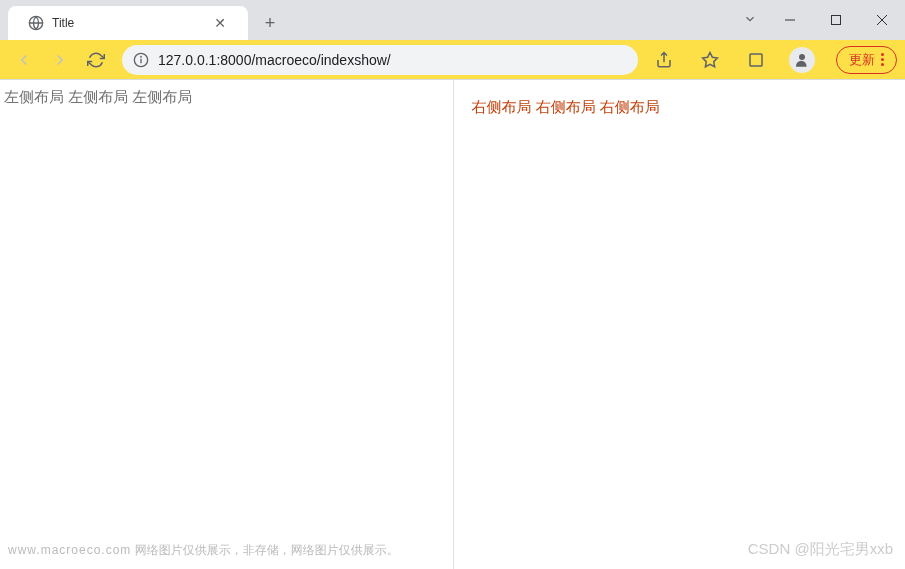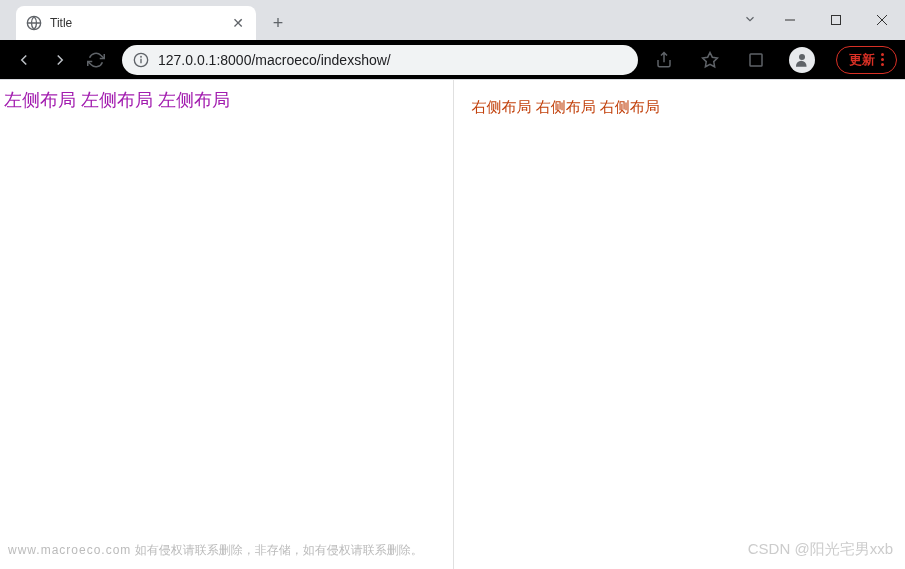--- a/index.html
+++ b/index.html
@@ -22,22 +22,22 @@
       align-items: flex-end;
       position: relative;
     }
     .tab {
       height: 34px;
       width: 240px;
       background: #fff;
       border-radius: 8px 8px 0 0;
       display: flex;
       align-items: center;
-      padding: 0 10px;
-      margin-left: 16px;
+      padding: 0 20px;
+      margin-left: 8px;
       position: relative;
     }
     .tab-favicon {
       width: 16px;
       height: 16px;
       margin-right: 8px;
       display: flex;
       align-items: center;
       justify-content: center;
     }
@@ -94,21 +94,21 @@
       width: 12px;
       height: 12px;
     }
     .win-chevron {
       font-size: 14px;
       color: #5f6368;
       margin-right: 10px;
     }
     .toolbar {
       height: 40px;
-      background: #000000;
+      background: #fde047;
       display: flex;
       align-items: center;
       padding: 0 8px;
       border-bottom: 1px solid #dadce0;
       gap: 4px;
     }
     .nav-btn {
       width: 32px;
       height: 32px;
       display: flex;
@@ -150,21 +150,20 @@
     }
     .url-text {
       font-size: 14px;
       color: #202124;
       flex: 1;
     }
     .toolbar-right {
       display: flex;
       align-items: center;
       gap: 14px;
-      font-weight: bold;
     }
     .toolbar-icon {
       width: 32px;
       height: 32px;
       display: flex;
       align-items: center;
       justify-content: center;
       border-radius: 50%;
       cursor: pointer;
       color: #5f6368;
@@ -212,22 +211,22 @@
       border-radius: 50%;
     }
     .content-area {
       height: 489px;
       display: flex;
       position: relative;
     }
     .left-pane {
       width: 50%;
       padding: 8px 4px;
-      font-size: 18px;
-      color: #a21caf;
+      font-size: 15px;
+      color: #737373;
     }
     .right-pane {
       width: 50%;
       padding: 18px 18px;
       font-size: 15px;
       color: #c2410c;
       border-left: 1px solid #e0e0e0;
     }
     .watermark-left {
       position: absolute;
@@ -352,16 +351,16 @@
 
 <div class="content-area">
   <div class="left-pane">
     <span>左侧布局 左侧布局 左侧布局</span>
   </div>
   <div class="right-pane">
     <span>右侧布局 右侧布局 右侧布局</span>
   </div>
   <div class="watermark-left">
     <span class="domain">www.macroeco.com</span>
-    <span>如有侵权请联系删除，非存储，如有侵权请联系删除。</span>
+    <span>网络图片仅供展示，非存储，网络图片仅供展示。</span>
   </div>
   <div class="watermark-right">CSDN @阳光宅男xxb</div>
 </div>
 
 </body></html>

